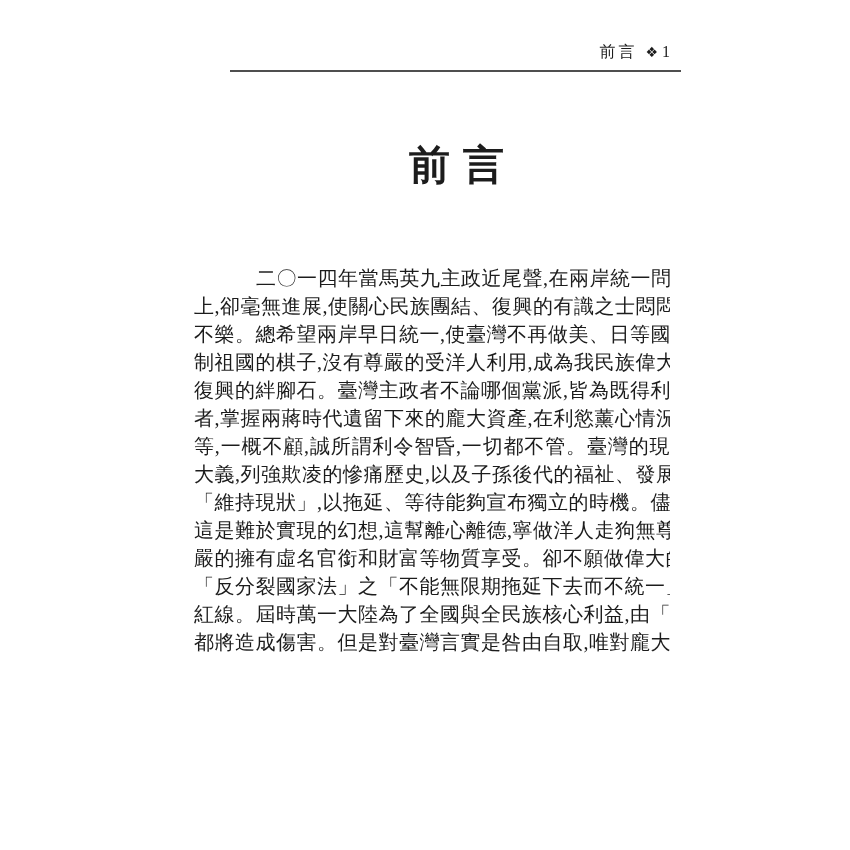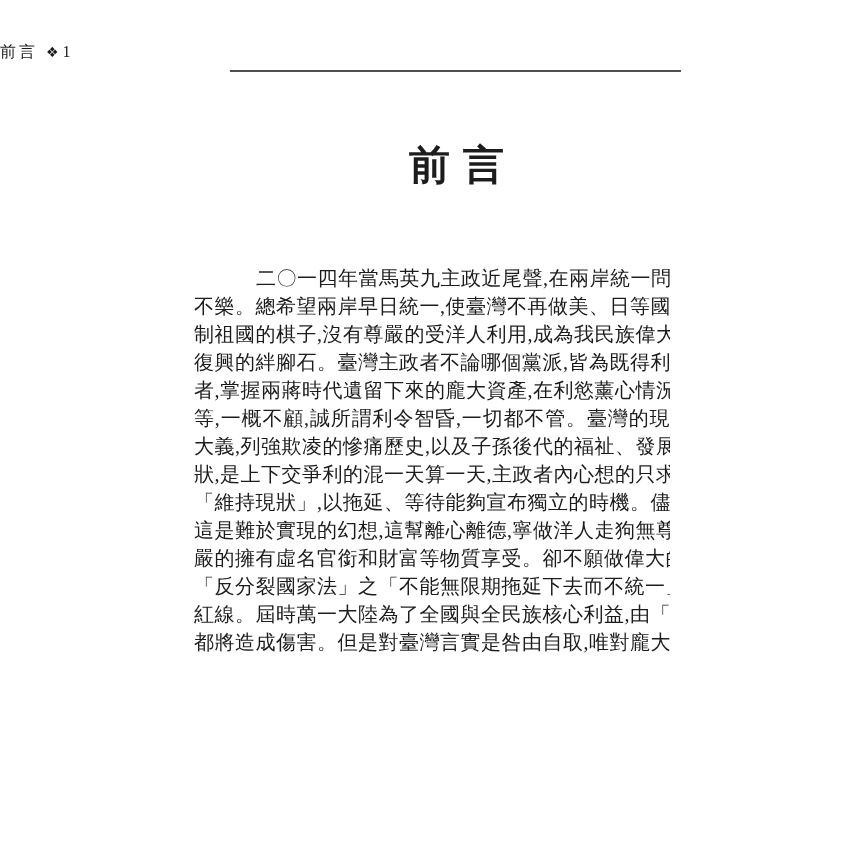--- a/index.html
+++ b/index.html
@@ -17,20 +17,21 @@
     width: 850px;
     height: 850px;
     background: var(--bg);
     overflow: hidden;
   }
   .running-header {
     position: absolute;
     top: 42px;
     left: 0;
     width: 673px;           
+    text-align: right;
     font-size: 16px;
     letter-spacing: 3px;
     color: var(--text);
     white-space: nowrap;
   }
   .running-header .ornament {
     font-size: 14px;
     letter-spacing: 0;
     padding: 0 4px 0 8px;
   }
@@ -83,27 +84,27 @@
   <div class="running-header">
     <span>前言</span><span class="ornament">❖</span><span>1</span>
   </div>
 
   <div class="header-rule"></div>
 
   <h1 class="chapter-title">前言</h1>
 
   <div class="body-text">
       <div class="text-line">二〇一四年當馬英九主政近尾聲,在兩岸統一問題</div>
+      <div class="text-line">上,卻毫無進展,使關心民族團結、復興的有識之士悶悶</div>
       <div class="text-line">不樂。總希望兩岸早日統一,使臺灣不再做美、日等國遏</div>
       <div class="text-line">制祖國的棋子,沒有尊嚴的受洋人利用,成為我民族偉大</div>
       <div class="text-line">復興的絆腳石。臺灣主政者不論哪個黨派,皆為既得利益</div>
       <div class="text-line">者,掌握兩蔣時代遺留下來的龐大資產,在利慾薰心情況</div>
       <div class="text-line">等,一概不顧,誠所謂利令智昏,一切都不管。臺灣的現</div>
       <div class="text-line">大義,列強欺凌的慘痛歷史,以及子孫後代的福祉、發展</div>
-      <div class="text-line">狀,是上下交爭利的混一天算一天,主政者內心想的只求</div>
       <div class="text-line">「維持現狀」,以拖延、等待能夠宣布獨立的時機。儘管</div>
       <div class="text-line">這是難於實現的幻想,這幫離心離德,寧做洋人走狗無尊</div>
       <div class="text-line">嚴的擁有虛名官銜和財富等物質享受。卻不願做偉大的中</div>
       <div class="text-line">「反分裂國家法」之「不能無限期拖延下去而不統一」的</div>
       <div class="text-line">紅線。屆時萬一大陸為了全國與全民族核心利益,由「和</div>
       <div class="text-line">都將造成傷害。但是對臺灣言實是咎由自取,唯對龐大無</div>
     </div>
 
 </div>
 

